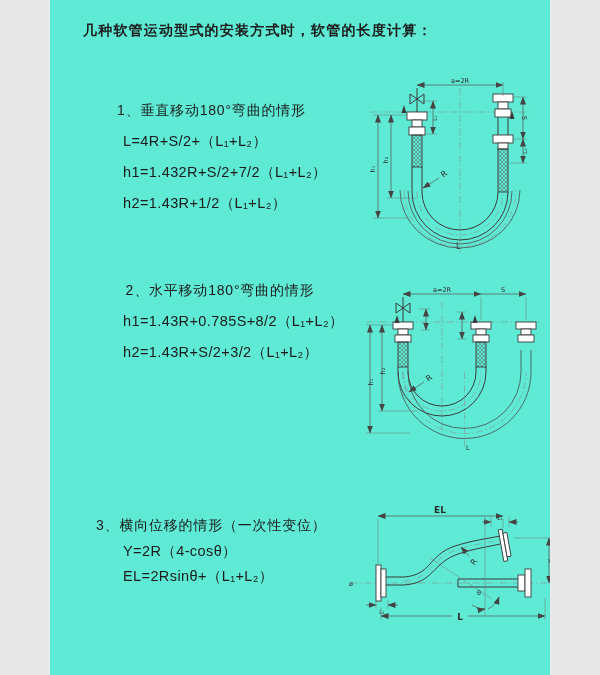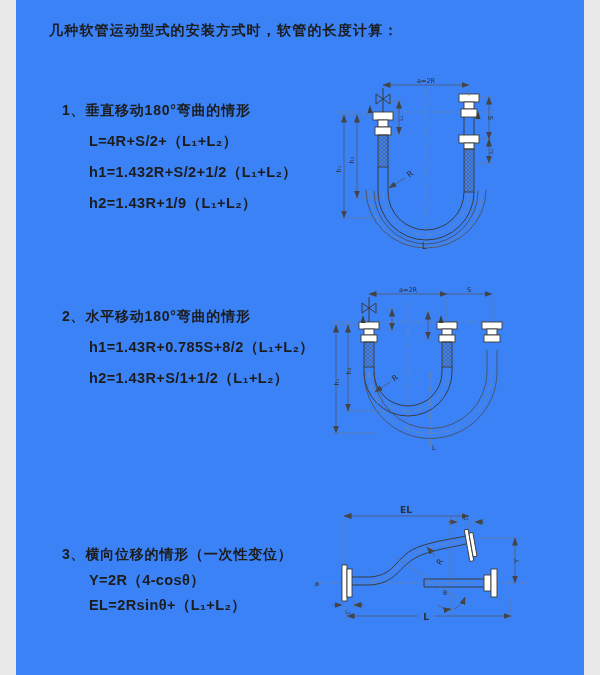--- a/index.html
+++ b/index.html
@@ -1,28 +1,28 @@
 <!DOCTYPE html>
 <html><head>
 <meta charset="utf-8">
 <style>
   html,body { margin:0; padding:0; background:#e8e8e8; }
   #page {
-    position:relative; width:568px; height:675px; background:#3b82f6;
+    position:relative; width:500px; height:675px; background:#5eead4;
     font-family:"Liberation Sans","DejaVu Sans",sans-serif; color:#1c1c1c;
     overflow:hidden; margin:0 auto;
   }
   .title {
     position:absolute; left:33px; top:22px;
     font-size:14px; font-weight:600; letter-spacing:1.2px;
   }
   .sec { position:absolute; }
-  .sec .h { font-size:14px; font-weight:700; letter-spacing:0.8px; white-space:nowrap; }
+  .sec .h { font-size:14px; font-weight:400; letter-spacing:0.8px; white-space:nowrap;text-align:center; }
   .sec .f {
-    margin:12px 0 0 27px; font-size:14.5px; font-weight:700;
+    margin:12px 0 0 27px; font-size:14.5px; font-weight:400;
     letter-spacing:0.4px; line-height:19px; white-space:nowrap;
   }
   #sec1 .f, #sec2 .f { margin-top:12px; }
   #sec3 .f { margin-top:6.5px; }
   #sec3 .f:first-of-type { margin-top:11px; }
   svg.diag { position:absolute; overflow:visible; }
   svg text { fill:#2e2e2e; font-family:"DejaVu Sans","Liberation Sans",sans-serif; }
   .ol  { stroke:#3b3b3b; stroke-width:1;   fill:none; }
   .ol2 { stroke:#4a4a4a; stroke-width:0.8; fill:none; }
   .dl  { stroke:#555;    stroke-width:0.7; fill:none; }
@@ -39,31 +39,31 @@
 </head>
 <body>
 
 <div id="page">
 
   <div class="title">几种软管运动型式的安装方式时，软管的长度计算：</div>
 
   <div class="sec" id="sec1" style="left:46px; top:102px;">
     <div class="h">1、垂直移动180°弯曲的情形</div>
     <div class="f">L=4R+S/2+（L₁+L₂）</div>
-    <div class="f">h1=1.432R+S/2+1/2（L₁+L₂）</div>
-    <div class="f">h2=1.43R+1/9（L₁+L₂）</div>
+    <div class="f">h1=1.432R+S/2+7/2（L₁+L₂）</div>
+    <div class="f">h2=1.43R+1/2（L₁+L₂）</div>
   </div>
 
-  <div class="sec" id="sec2" style="left:46px; top:308px;">
+  <div class="sec" id="sec2" style="left:46px; top:282px;">
     <div class="h">2、水平移动180°弯曲的情形</div>
     <div class="f">h1=1.43R+0.785S+8/2（L₁+L₂）</div>
-    <div class="f">h2=1.43R+S/1+1/2（L₁+L₂）</div>
+    <div class="f">h2=1.43R+S/2+3/2（L₁+L₂）</div>
   </div>
 
-  <div class="sec" id="sec3" style="left:46px; top:546px;">
+  <div class="sec" id="sec3" style="left:46px; top:517px;">
     <div class="h">3、横向位移的情形（一次性变位）</div>
     <div class="f">Y=2R（4-cosθ）</div>
     <div class="f">EL=2Rsinθ+（L₁+L₂）</div>
   </div>
 
   <svg class="diag" style="left:310px; top:72px;" width="215" height="185" viewBox="0 0 215 185">
     <defs>
       <pattern id="p1" width="4" height="4" patternUnits="userSpaceOnUse">
         <path d="M0,0 l4,4 M4,0 l-4,4" stroke="#555" stroke-width="0.5"></path>
       </pattern>

